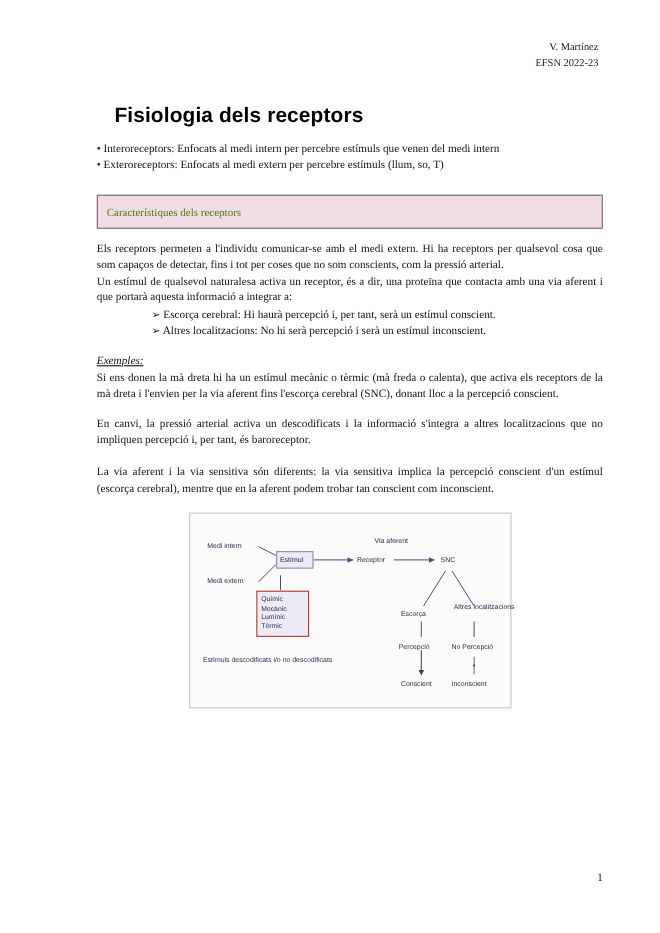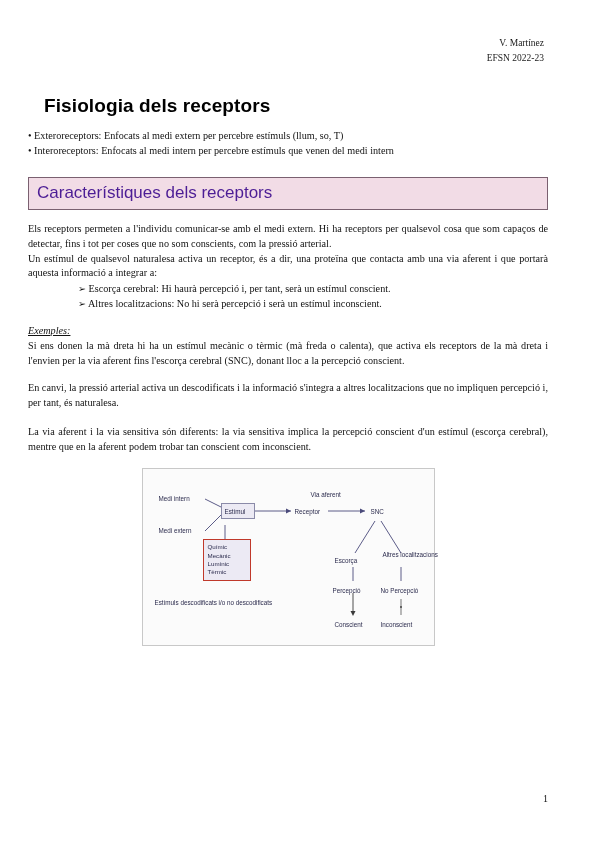--- a/index.html
+++ b/index.html
@@ -13,21 +13,21 @@
     font-family: "Liberation Serif", serif;
     color: #111111;
     position: relative;
     overflow: hidden;
   }
   .page {
     position: relative;
     width: 600px;
     height: 848px;
     box-sizing: border-box;
-    padding: 28px 52px 20px 28px;
+    padding: 28px 52px 20px 88px;
   }
   .header-meta {
     text-align: right;
     font-size: 9.5px;
     line-height: 1.55;
     color: #1a1a1a;
     margin-top: 8px;
     margin-right: 4px;
   }
   .doc-title {
@@ -50,23 +50,23 @@
     text-align: left;
   }
   .section-banner {
     margin: 18px 0 12px 0;
     background: #f2dce6;
     border: 1px solid #7a6070;
     padding: 5px 8px 6px 8px;
     box-sizing: border-box;
   }
   .section-banner span {
-    font-family: Liberation Sans, sans-serif;
-    font-size: 17px;
-    color: #4c1d95;
+    font-family: Liberation Serif, serif;
+    font-size: 10px;
+    color: #4d7c0f;
   }
   .arrow-item {
     font-size: 10.2px;
     line-height: 1.5;
     margin-left: 50px;
     text-indent: -14px;
     padding-left: 14px;
   }
   .arrow-glyph { font-size: 9.5px; }
   .ul-label {
@@ -130,22 +130,22 @@
 
 <div class="page">
 
   <div class="header-meta">
     <div>V. Martínez</div>
     <div>EFSN 2022-23</div>
   </div>
 
   <div class="doc-title">Fisiologia dels receptors</div>
 
+  <div class="bullet-line">• Interoreceptors: Enfocats al medi intern per percebre estímuls que venen del medi intern</div>
   <div class="bullet-line">• Exteroreceptors: Enfocats al medi extern per percebre estímuls (llum, so, T)</div>
-  <div class="bullet-line">• Interoreceptors: Enfocats al medi intern per percebre estímuls que venen del medi intern</div>
 
 
   <div class="section-banner">
     <span>Característiques dels receptors</span>
   </div>
 
   <p class="body-text">Els receptors permeten a l'individu comunicar-se amb el medi extern. Hi ha receptors per qualsevol cosa que som capaços de detectar, fins i tot per coses que no som conscients, com la pressió arterial.</p>
   <p class="body-text">Un estímul de qualsevol naturalesa activa un receptor, és a dir, una proteïna que contacta amb una via aferent i que portarà aquesta informació a integrar a:</p>
 
   <div class="arrow-item">
@@ -154,21 +154,21 @@
   </div>
   <div class="arrow-item">
     <span class="arrow-glyph">➢</span>
     <span>Altres localitzacions: No hi serà percepció i serà un estímul inconscient.</span>
   </div>
 
   <div class="ul-label">Exemples:</div>
 
   <p class="body-text"><span>Si ens donen la mà dreta hi ha un estímul mecànic o tèrmic (mà freda o calenta), que activa els receptors de la mà dreta i l'envien per la via aferent fins l'escorça cerebral (SNC), donant lloc a la </span><span class="it">percepció conscient.</span></p>
 
-  <p class="body-text" style="margin-top:13px;"><span>En canvi, la pressió arterial activa un descodificats i la informació s'integra a altres localitzacions que </span><span class="it">no impliquen percepció</span><span> i, per tant, és </span><span class="it">naturalesa.</span></p>
+  <p class="body-text" style="margin-top:13px;"><span>En canvi, la pressió arterial activa un descodificats i la informació s'integra a altres localitzacions que </span><span class="it">no impliquen percepció</span><span> i, per tant, és </span><span class="it">baroreceptor.</span></p>
 
   <p class="body-text" style="margin-top:14px;">La via aferent i la via sensitiva són diferents: la via sensitiva implica la percepció conscient d'un estímul (escorça cerebral), mentre que en la aferent podem trobar tan conscient com inconscient.</p>
 
   <div class="figure-wrap">
     <svg class="fig-lines" viewBox="0 0 293 178">
       <line x1="62" y1="30" x2="78" y2="38" stroke="#4a4a7a" stroke-width="0.9"></line>
       <line x1="62" y1="62" x2="78" y2="46" stroke="#4a4a7a" stroke-width="0.9"></line>
       <line x1="112" y1="42" x2="148" y2="42" stroke="#4a4a7a" stroke-width="0.9"></line>
       <polygon points="148,42 143,39.5 143,44.5" fill="#4a4a7a"></polygon>
       <line x1="185" y1="42" x2="222" y2="42" stroke="#4a4a7a" stroke-width="0.9"></line>

